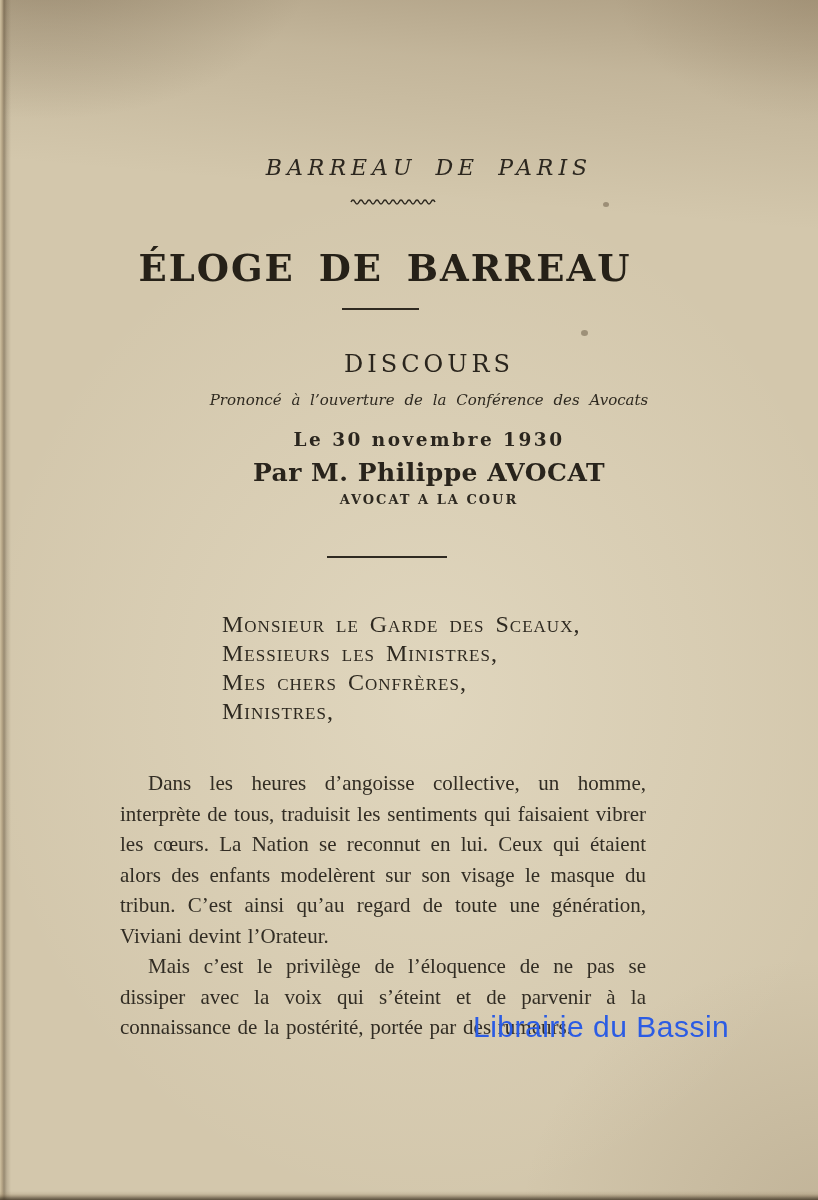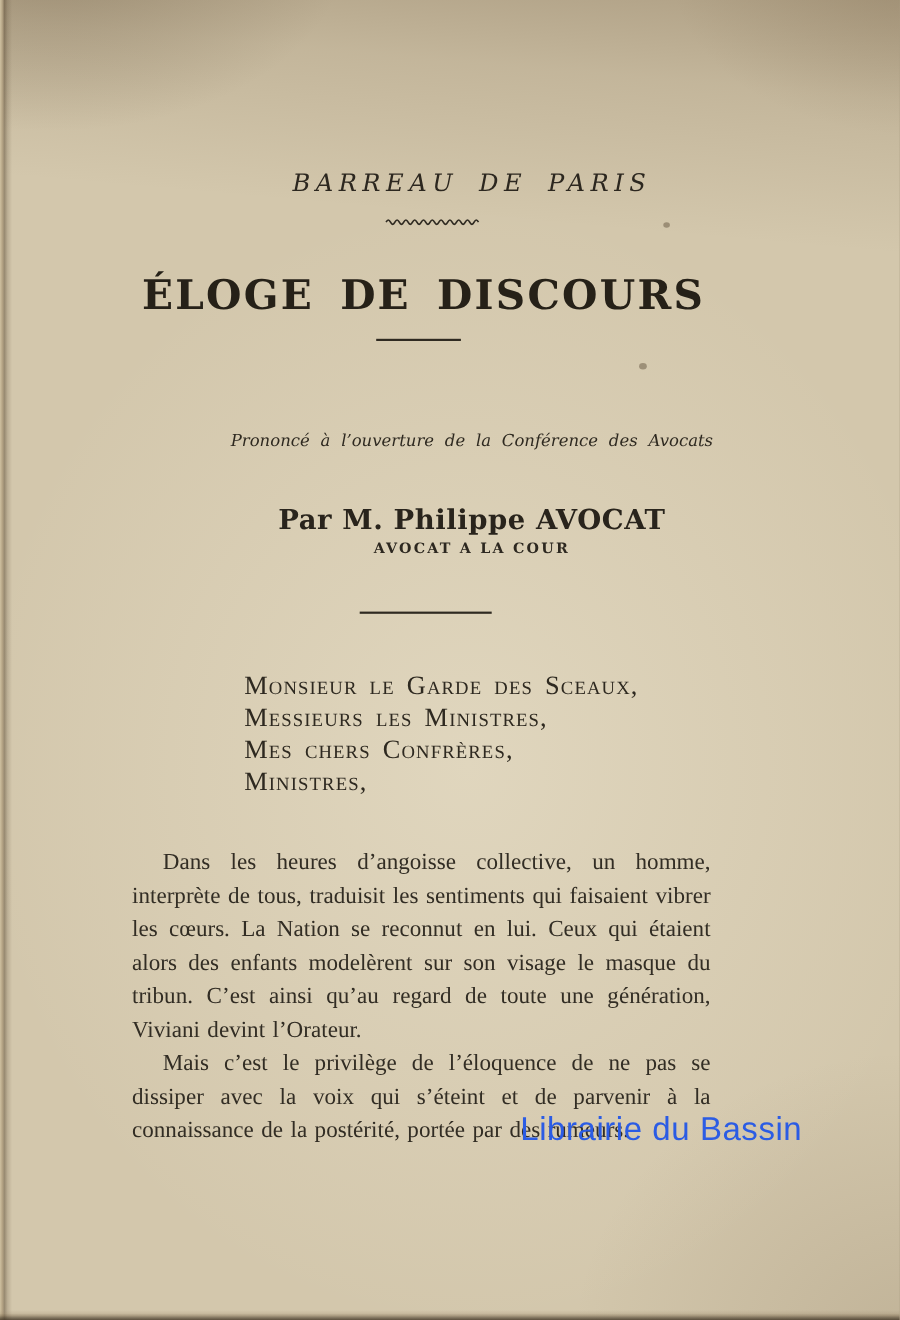--- a/index.html
+++ b/index.html
@@ -121,24 +121,26 @@
   <div class="speck s2"></div>
 
   <div class="print">
 
     <div class="row bar-name">BARREAU DE PARIS</div>
 
     <svg class="wavy" width="86" height="9" viewBox="0 0 86 9">
       <path d="M1 5 q2 -4 4 0 t4 0 t4 0 t4 0 t4 0 t4 0 t4 0 t4 0 t4 0 t4 0 t4 0 t4 0 t4 0 t4 0 t4 0 t4 0 t4 0 t4 0 t4 0 t4 0 t4 0" fill="none" stroke="#2f2a21" stroke-width="1.5"></path>
     </svg>
 
-    <h1 class="row main-title">ÉLOGE DE DISCOURS</h1>
+    <h1 class="row main-title">ÉLOGE DE BARREAU</h1>
     <div class="rule rule-title"></div>
 
+    <div class="row genre">DISCOURS</div>
     <div class="row occasion">Prononcé à l’ouverture de la Conférence des Avocats</div>
+    <div class="row date-line">Le 30 novembre 1930</div>
     <div class="row byline">Par M. Philippe AVOCAT</div>
     <div class="row role0">AVOCAT A LA COUR</div>
     <div class="rule rule-sep"></div>
 
     <div class="salutations">
       <div>Monsieur le Garde des Sceaux,</div>
       <div>Messieurs les Ministres,</div>
       <div>Mes chers Confrères,</div>
       <div>Ministres,</div>
     </div>

